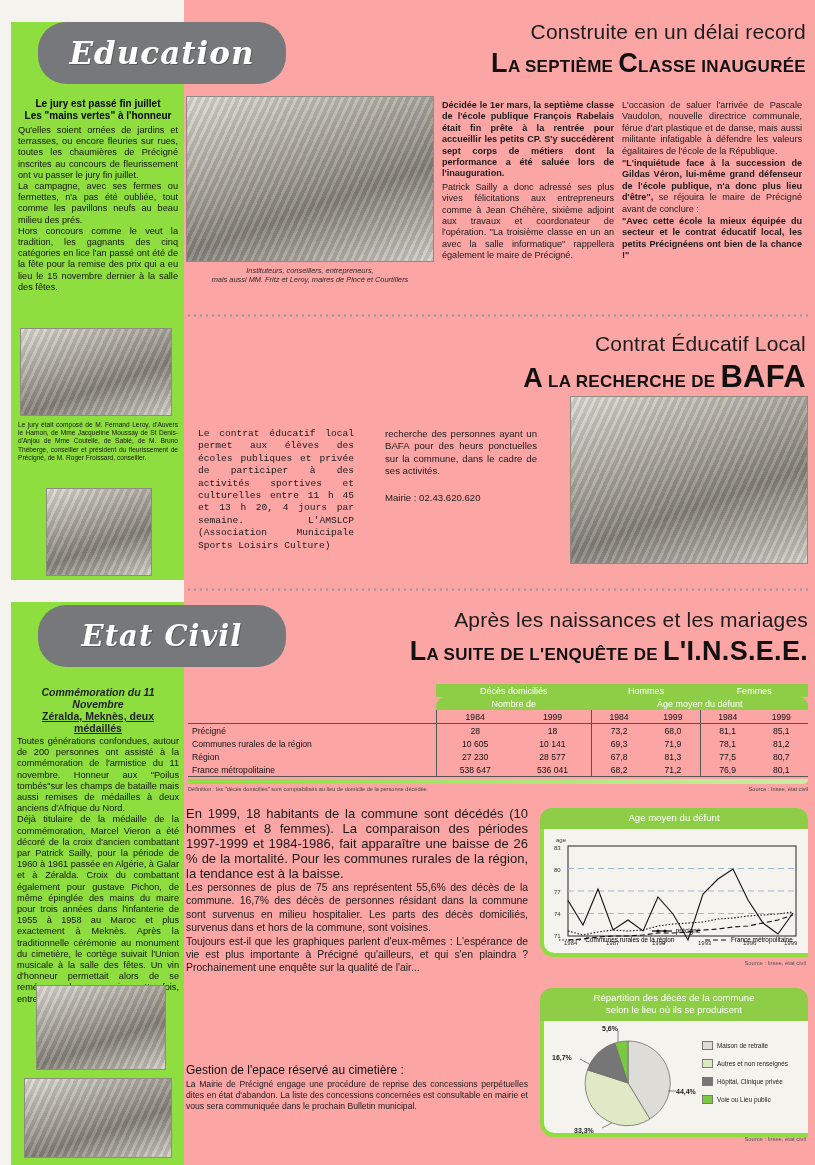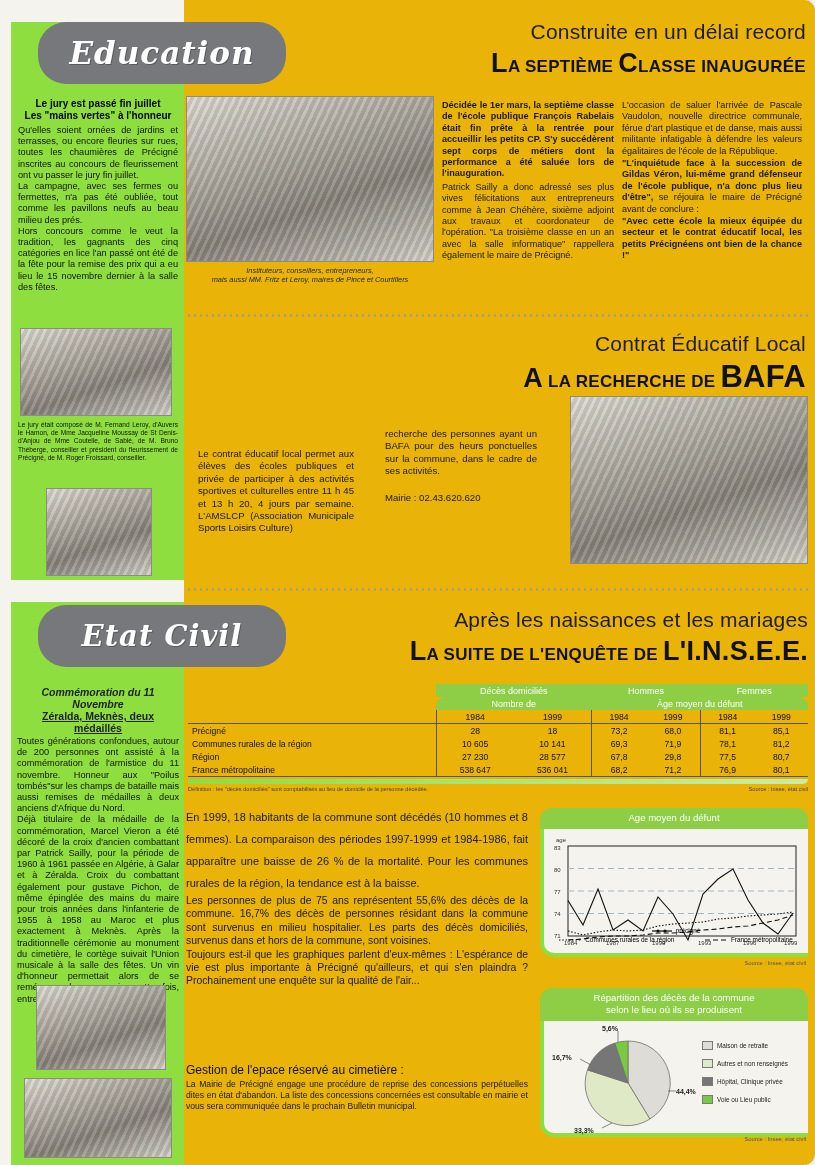--- a/index.html
+++ b/index.html
@@ -5,22 +5,21 @@
   * { box-sizing: border-box; margin: 0; padding: 0; }
   body {
     width: 815px; height: 1165px;
     background: #f2f1ec;
     font-family: "Liberation Sans", sans-serif;
     position: relative;
     overflow: hidden;
   }
   .page {
     position: absolute; inset: 0;
-    background: #eab308;
-    border-radius: 11px;
+    background: #fca5a5;
   }
   
   .rail {
     position: absolute; left: 11px; top: 0; width: 173px; height: 1165px;
     background: #8ede3f;
   }
   .rail-white-gap {
     position: absolute; left: 11px; width: 173px; background: #f4f3ee;
   }
   .outer-left-strip {
@@ -204,21 +203,21 @@
     <div class="kicker">Contrat Éducatif Local</div>
     <div class="headline" style="margin-top:3px;">
       <span style="font-size:27px;">A</span><span class="sc"> LA RECHERCHE DE </span><span style="font-size:31px;">BAFA</span>
     </div>
   </div>
 
   <div class="photo" style="left:570px;top:396px;width:238px;height:168px;">
     <div class="photo-inner"></div>
   </div>
 
-  <div class="col-text" style="position:absolute;left:198px;top:448px;width:156px;font-size:9.6px;line-height:12.4px;">Le contrat éducatif local permet aux élèves des écoles publiques et privée de participer à des activités sportives et culturelles entre 11 h 45 et 13 h 20, 4 jours par semaine. L'AMSLCP (Association Municipale Sports Loisirs Culture)</div>
+  <div class="col-text" style="position:absolute;left:198px;top:428px;width:156px;font-size:9.6px;line-height:12.4px;font-family:Liberation Mono, monospace;">Le contrat éducatif local permet aux élèves des écoles publiques et privée de participer à des activités sportives et culturelles entre 11 h 45 et 13 h 20, 4 jours par semaine. L'AMSLCP (Association Municipale Sports Loisirs Culture)</div>
   <div style="position:absolute;left:385px;top:428px;width:152px;">
     <div class="col-text" style="font-size:9.6px;line-height:12.4px;">recherche des personnes ayant un BAFA pour des heurs ponctuelles sur la commune, dans le cadre de ses activités.</div>
     <div class="col-text" style="font-size:9.6px;line-height:12.4px;margin-top:14px;text-align:left;">Mairie : 02.43.620.620</div>
   </div>
 
   <div class="dotline" style="left:186px;top:588px;width:624px;"></div>
 
   <div class="pill" style="left:38px;top:605px;width:248px;height:62px;font-size:29px;">
     <span>Etat Civil</span>
   </div>
@@ -283,21 +282,21 @@
         <td class="num vline">69,3</td>
         <td class="num">71,9</td>
         <td class="num vline">78,1</td>
         <td class="num">81,2</td>
       </tr>
       <tr>
         <td class="rowlabel">Région</td>
         <td class="num vline">27 230</td>
         <td class="num">28 577</td>
         <td class="num vline">67,8</td>
-        <td class="num">29,8</td>
+        <td class="num">81,3</td>
         <td class="num vline">77,5</td>
         <td class="num">80,7</td>
       </tr>
       <tr class="hl-bot">
         <td class="rowlabel">France métropolitaine</td>
         <td class="num vline">538 647</td>
         <td class="num">536 041</td>
         <td class="num vline">68,2</td>
         <td class="num">71,2</td>
         <td class="num vline">76,9</td>
@@ -306,21 +305,21 @@
     </tbody>
       </table>
     <div style="height:5px;background:linear-gradient(90deg,#8ede3f,#c9eda6);margin-top:2px;border-bottom-right-radius:6px;"></div>
     <div class="foot-note" style="position:relative;margin-top:2px;">
       <span>Définition : les "décès domiciliés" sont comptabilisés au lieu de domicile de la personne décédée.</span>
       <span>Source : Insee, état civil</span>
     </div>
   </div>
 
   <div style="position:absolute;left:186px;top:806px;width:342px;">
-    <div class="col-text" style="font-size:11px;line-height:22px;">En 1999, 18 habitants de la commune sont décédés (10 hommes et 8 femmes). La comparaison des périodes 1997-1999 et 1984-1986, fait apparaître une baisse de 26 % de la mortalité. Pour les communes rurales de la région, la tendance est à la baisse.</div>
+    <div class="col-text" style="font-size:13px;line-height:15px;">En 1999, 18 habitants de la commune sont décédés (10 hommes et 8 femmes). La comparaison des périodes 1997-1999 et 1984-1986, fait apparaître une baisse de 26 % de la mortalité. Pour les communes rurales de la région, la tendance est à la baisse.</div>
     <div class="col-text" style="font-size:10.4px;line-height:13.4px;">Les personnes de plus de 75 ans représentent 55,6% des décès de la commune. 16,7% des décès de personnes résidant dans la commune sont survenus en milieu hospitalier. Les parts des décès domiciliés, survenus dans et hors de la commune, sont voisines.</div>
     <div class="col-text" style="font-size:10.4px;line-height:13.4px;">Toujours est-il que les graphiques parlent d'eux-mêmes : L'espérance de vie est plus importante à Précigné qu'ailleurs, et qui s'en plaindra ? Prochainement une enquête sur la qualité de l'air...</div>
   </div>
 
   <div style="position:absolute;left:186px;top:1063px;width:342px;">
     <div style="font-size:12px;font-weight:normal;color:#111;">Gestion de l'epace réservé au cimetière :</div>
     <div class="col-text" style="font-size:8.6px;line-height:11px;margin-top:2px;">La Mairie de Précigné engage une procédure de reprise des concessions perpétuelles dites en état d'abandon. La liste des concessions concernées est consultable en mairie et vous sera communiquée dans le prochain Bulletin municipal.</div>
   </div>
 
   <div class="chart-box" style="left:540px;top:808px;width:268px;">

